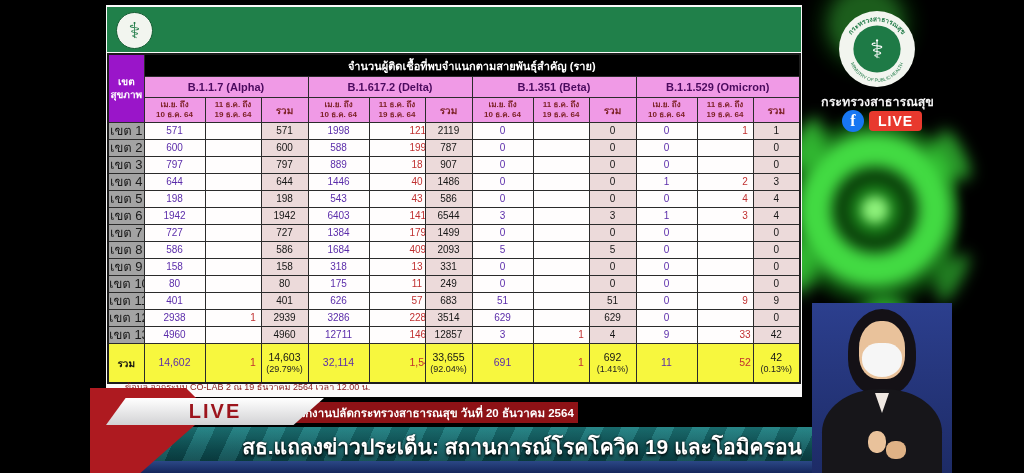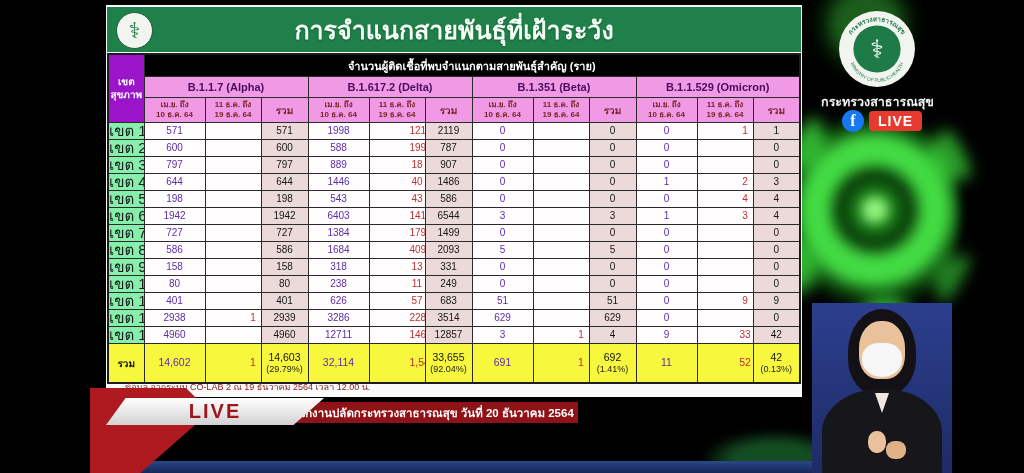--- a/index.html
+++ b/index.html
@@ -41,21 +41,21 @@
   .tbl th,.tbl td{border:1px solid #2b2b2b;padding:0;text-align:center;overflow:hidden;
        white-space:nowrap;}
   .mainh{background:#000000;color:#fff;font-size:11px;font-weight:bold;height:21px;}
   .zoneh{background:#9a15c9;color:#fff;font-size:10px;font-weight:bold;}
   .zoneh span{display:block;line-height:1.25;}
   .varh{background:#f09ae6;color:#4a0a5e;font-size:11px;font-weight:bold;height:20px;}
   .subh{background:#f09ae6;color:#7c2125;font-size:8px;font-weight:bold;height:24px;}
   .subh span{display:block;line-height:1.3;}
   .sumh{font-size:10px;}
   tbody td{height:16px;font-size:10px;line-height:16px;background:#fffdfd;}
-  td.zone{color:#1a1a1a;font-size:15px;background:#86efac;}
+  td.zone{color:#1a1a1a;font-size:13px;background:#a3a3a3;}
   td.cp{color:#5b2daa;}
   td.cr{color:#c03030;padding-left:40px;}
   td.cs{color:#161616;background:#ecdada;}
   tfoot td{background:#f7f73e !important;height:38px;font-size:10.5px;vertical-align:middle;}
   tfoot td.zone{font-weight:bold;font-size:10px;color:#111;}
   tfoot .pct{font-size:9px;color:#222;line-height:1.2;}
   tfoot td div{line-height:1.3;}
 
   #footnote{position:absolute;left:1px;top:373px;width:694px;height:18px;display:flex;
     align-items:center;justify-content:space-between;padding:0 10px;box-sizing:border-box;}
@@ -118,21 +118,20 @@
 
   <div class="virus v-main"></div>
   <div class="virus v-top"></div>
   <div class="virus v-low"></div>
 
   <div id="content">
     <div id="titlebar">
       <div class="logo-sm">
         <span>⚕</span>
       </div>
-      <div class="title">การจำแนกสายพันธุ์ที่เฝ้าระวัง</div>
     </div>
 
     <table class="tbl">
       <colgroup>
         <col style="width:36px">
         <col style="width:61px">
           <col style="width:56px">
           <col style="width:47px">
         <col style="width:61px">
           <col style="width:56px">
@@ -331,21 +330,21 @@
             <td class="cs">0</td>
             <td class="cp">0</td>
             <td class="cr"></td>
             <td class="cs">0</td>
           </tr>
           <tr>
             <td class="zone">เขต 10</td>
             <td class="cp">80</td>
             <td class="cr"></td>
             <td class="cs">80</td>
-            <td class="cp">238</td>
+            <td class="cp">175</td>
             <td class="cr">11</td>
             <td class="cs">249</td>
             <td class="cp">0</td>
             <td class="cr"></td>
             <td class="cs">0</td>
             <td class="cp">0</td>
             <td class="cr"></td>
             <td class="cs">0</td>
           </tr>
           <tr>
@@ -461,20 +460,23 @@
     </text>
     <text x="38" y="47" text-anchor="middle" font-size="25" fill="#ffffff">⚕</text>
   </svg>
   <div class="ministry-name">กระทรวงสาธารณสุข</div>
   <div class="fb-live">
     <div class="fb-circle">f</div>
     <div class="fb-badge">LIVE</div>
   </div>
 
   <div class="red-wedge"></div>
+  <div class="teal-band">
+    <div class="banner-text">สธ.แถลงข่าวประเด็น: สถานการณ์โรคโควิด 19 และโอมิครอน</div>
+  </div>
   <div class="navy-strip"></div>
   <div class="ticker">
     <span>●สดจากสำนักงานปลัดกระทรวงสาธารณสุข วันที่ 20 ธันวาคม 2564</span>
   </div>
   <div class="live-band">
     <span>LIVE</span>
   </div>
 
   <div class="interpreter">
     <div class="hair"></div>

